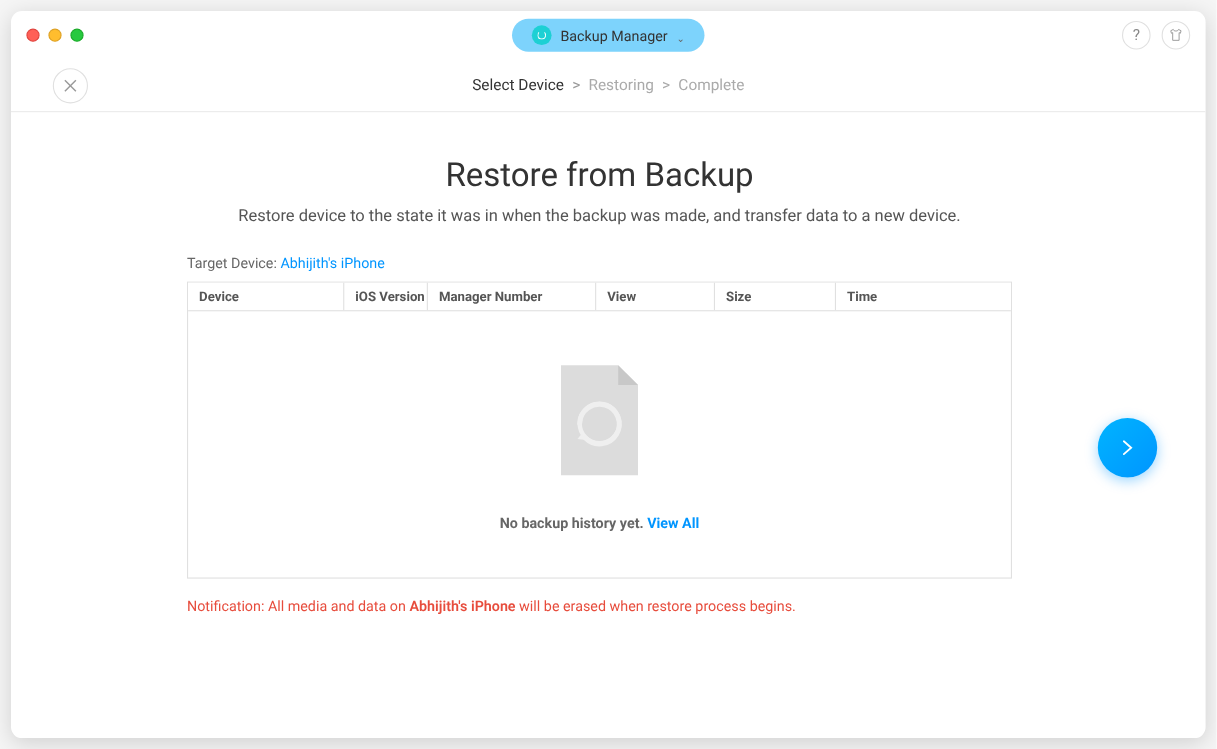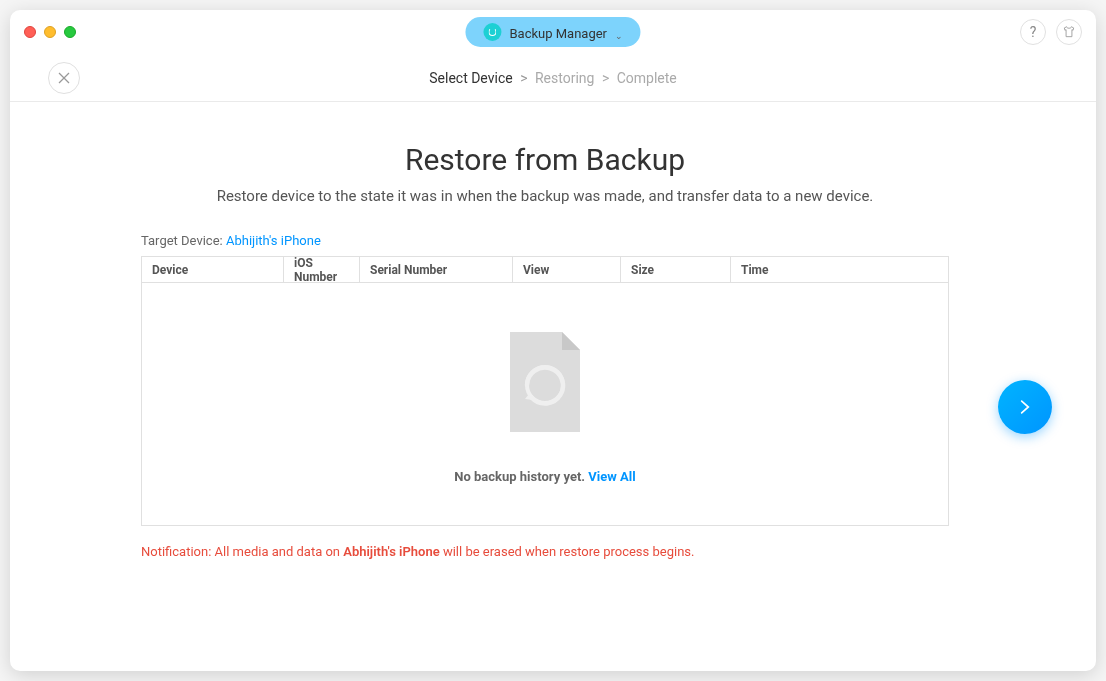--- a/index.html
+++ b/index.html
@@ -155,21 +155,21 @@
       font-weight: 400;
       margin-bottom: 10px;
     }
     .subtitle {
       font-size: 15px;
       color: #555;
       margin-bottom: 28px;
     }
 
     .content-block {
-      width: 808px;
+      width: 750px;
       margin: 0 auto;
       text-align: left;
     }
     .target-device-row {
       font-size: 13px;
       color: #666;
       margin-bottom: 8px;
     }
     .target-device-row .device-name {
       color: #0095ff;
@@ -313,22 +313,22 @@
     <p class="subtitle">Restore device to the state it was in when the backup was made, and transfer data to a new device.</p>
 
     <div class="content-block">
       <div class="target-device-row">
         <span>Target Device: </span><span class="device-name">Abhijith's iPhone</span>
       </div>
 
       <div class="table-container">
         <div class="table-header">
           <div class="th col-device">Device</div>
-          <div class="th col-ios">iOS Number</div>
-          <div class="th col-serial">Serial Number</div>
+          <div class="th col-ios">iOS Version</div>
+          <div class="th col-serial">Manager Number</div>
           <div class="th col-type">View</div>
           <div class="th col-size">Size</div>
           <div class="th col-time">Time</div>
         </div>
 
         <div class="table-empty">
           <div class="file-icon">
             <svg viewBox="0 0 90 110">
               <path d="M 10 5 L 62 5 L 80 23 L 80 105 L 10 105 Z" fill="#dcdcdc"></path>
               <path d="M 62 5 L 62 23 L 80 23 Z" fill="#c8c8c8"></path>

